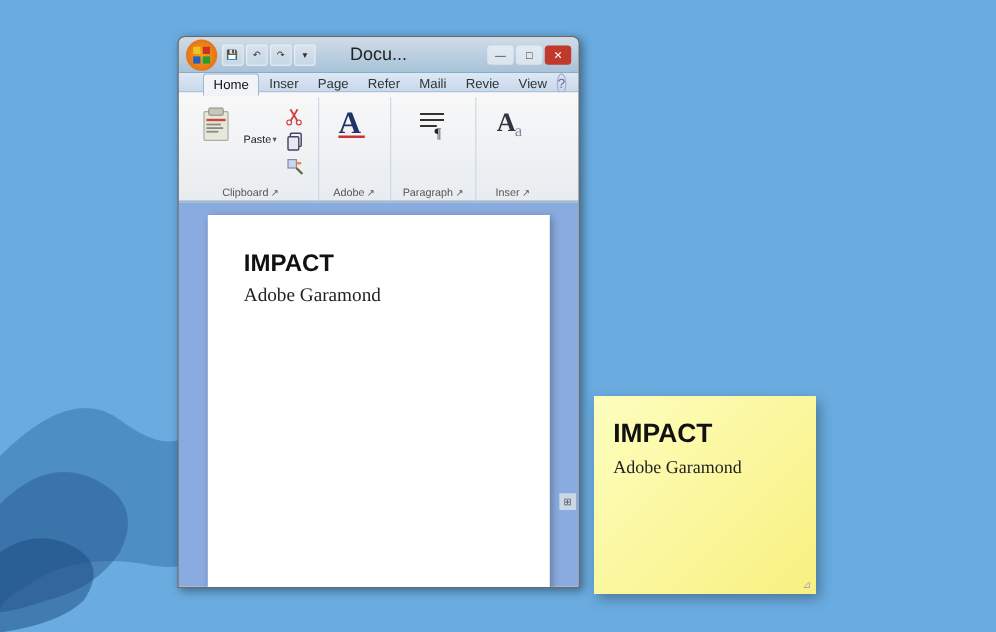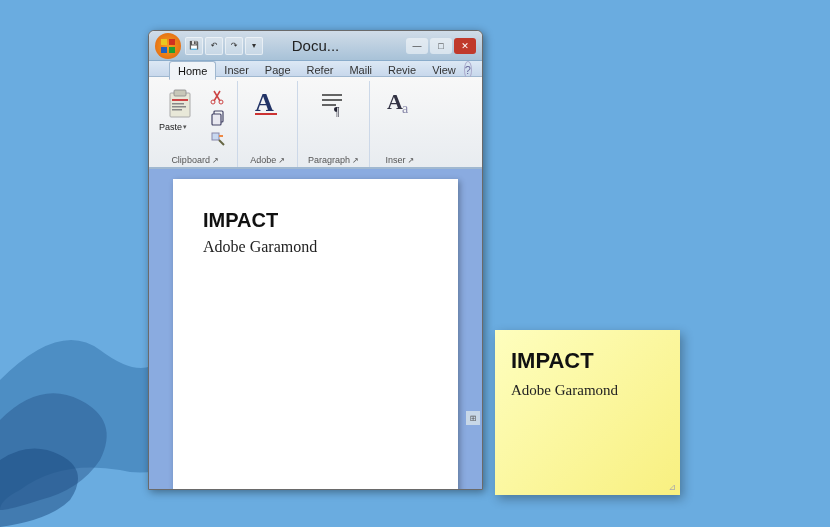--- a/index.html
+++ b/index.html
@@ -397,21 +397,21 @@
     <div class="ribbon-tab">Revie</div>
     <div class="ribbon-tab">View</div>
     <div class="ribbon-tab-help">?</div>
   </div>
 
   <div class="ribbon">
 
     <div class="ribbon-group paste-group">
       <div class="ribbon-group-content">
 
-        <div style="display:flex;flex-direction:column;align-items:flex-start;">
+        <div style="display:flex;flex-direction:row;align-items:flex-end;">
           <div class="ribbon-btn-large" style="padding:2px 6px;">
             <div class="ribbon-icon-large">
               <svg width="30" height="32" viewBox="0 0 30 32">
 
                 <rect x="4" y="6" width="20" height="24" rx="1" fill="#e8e8d8" stroke="#aaa" stroke-width="1"></rect>
                 <rect x="8" y="3" width="12" height="6" rx="1" fill="#c8c8b8" stroke="#888" stroke-width="0.8"></rect>
 
                 <rect x="6" y="12" width="16" height="2" fill="#cc4444"></rect>
                 <rect x="6" y="16" width="12" height="1.5" fill="#888"></rect>
                 <rect x="6" y="19" width="14" height="1.5" fill="#888"></rect>

